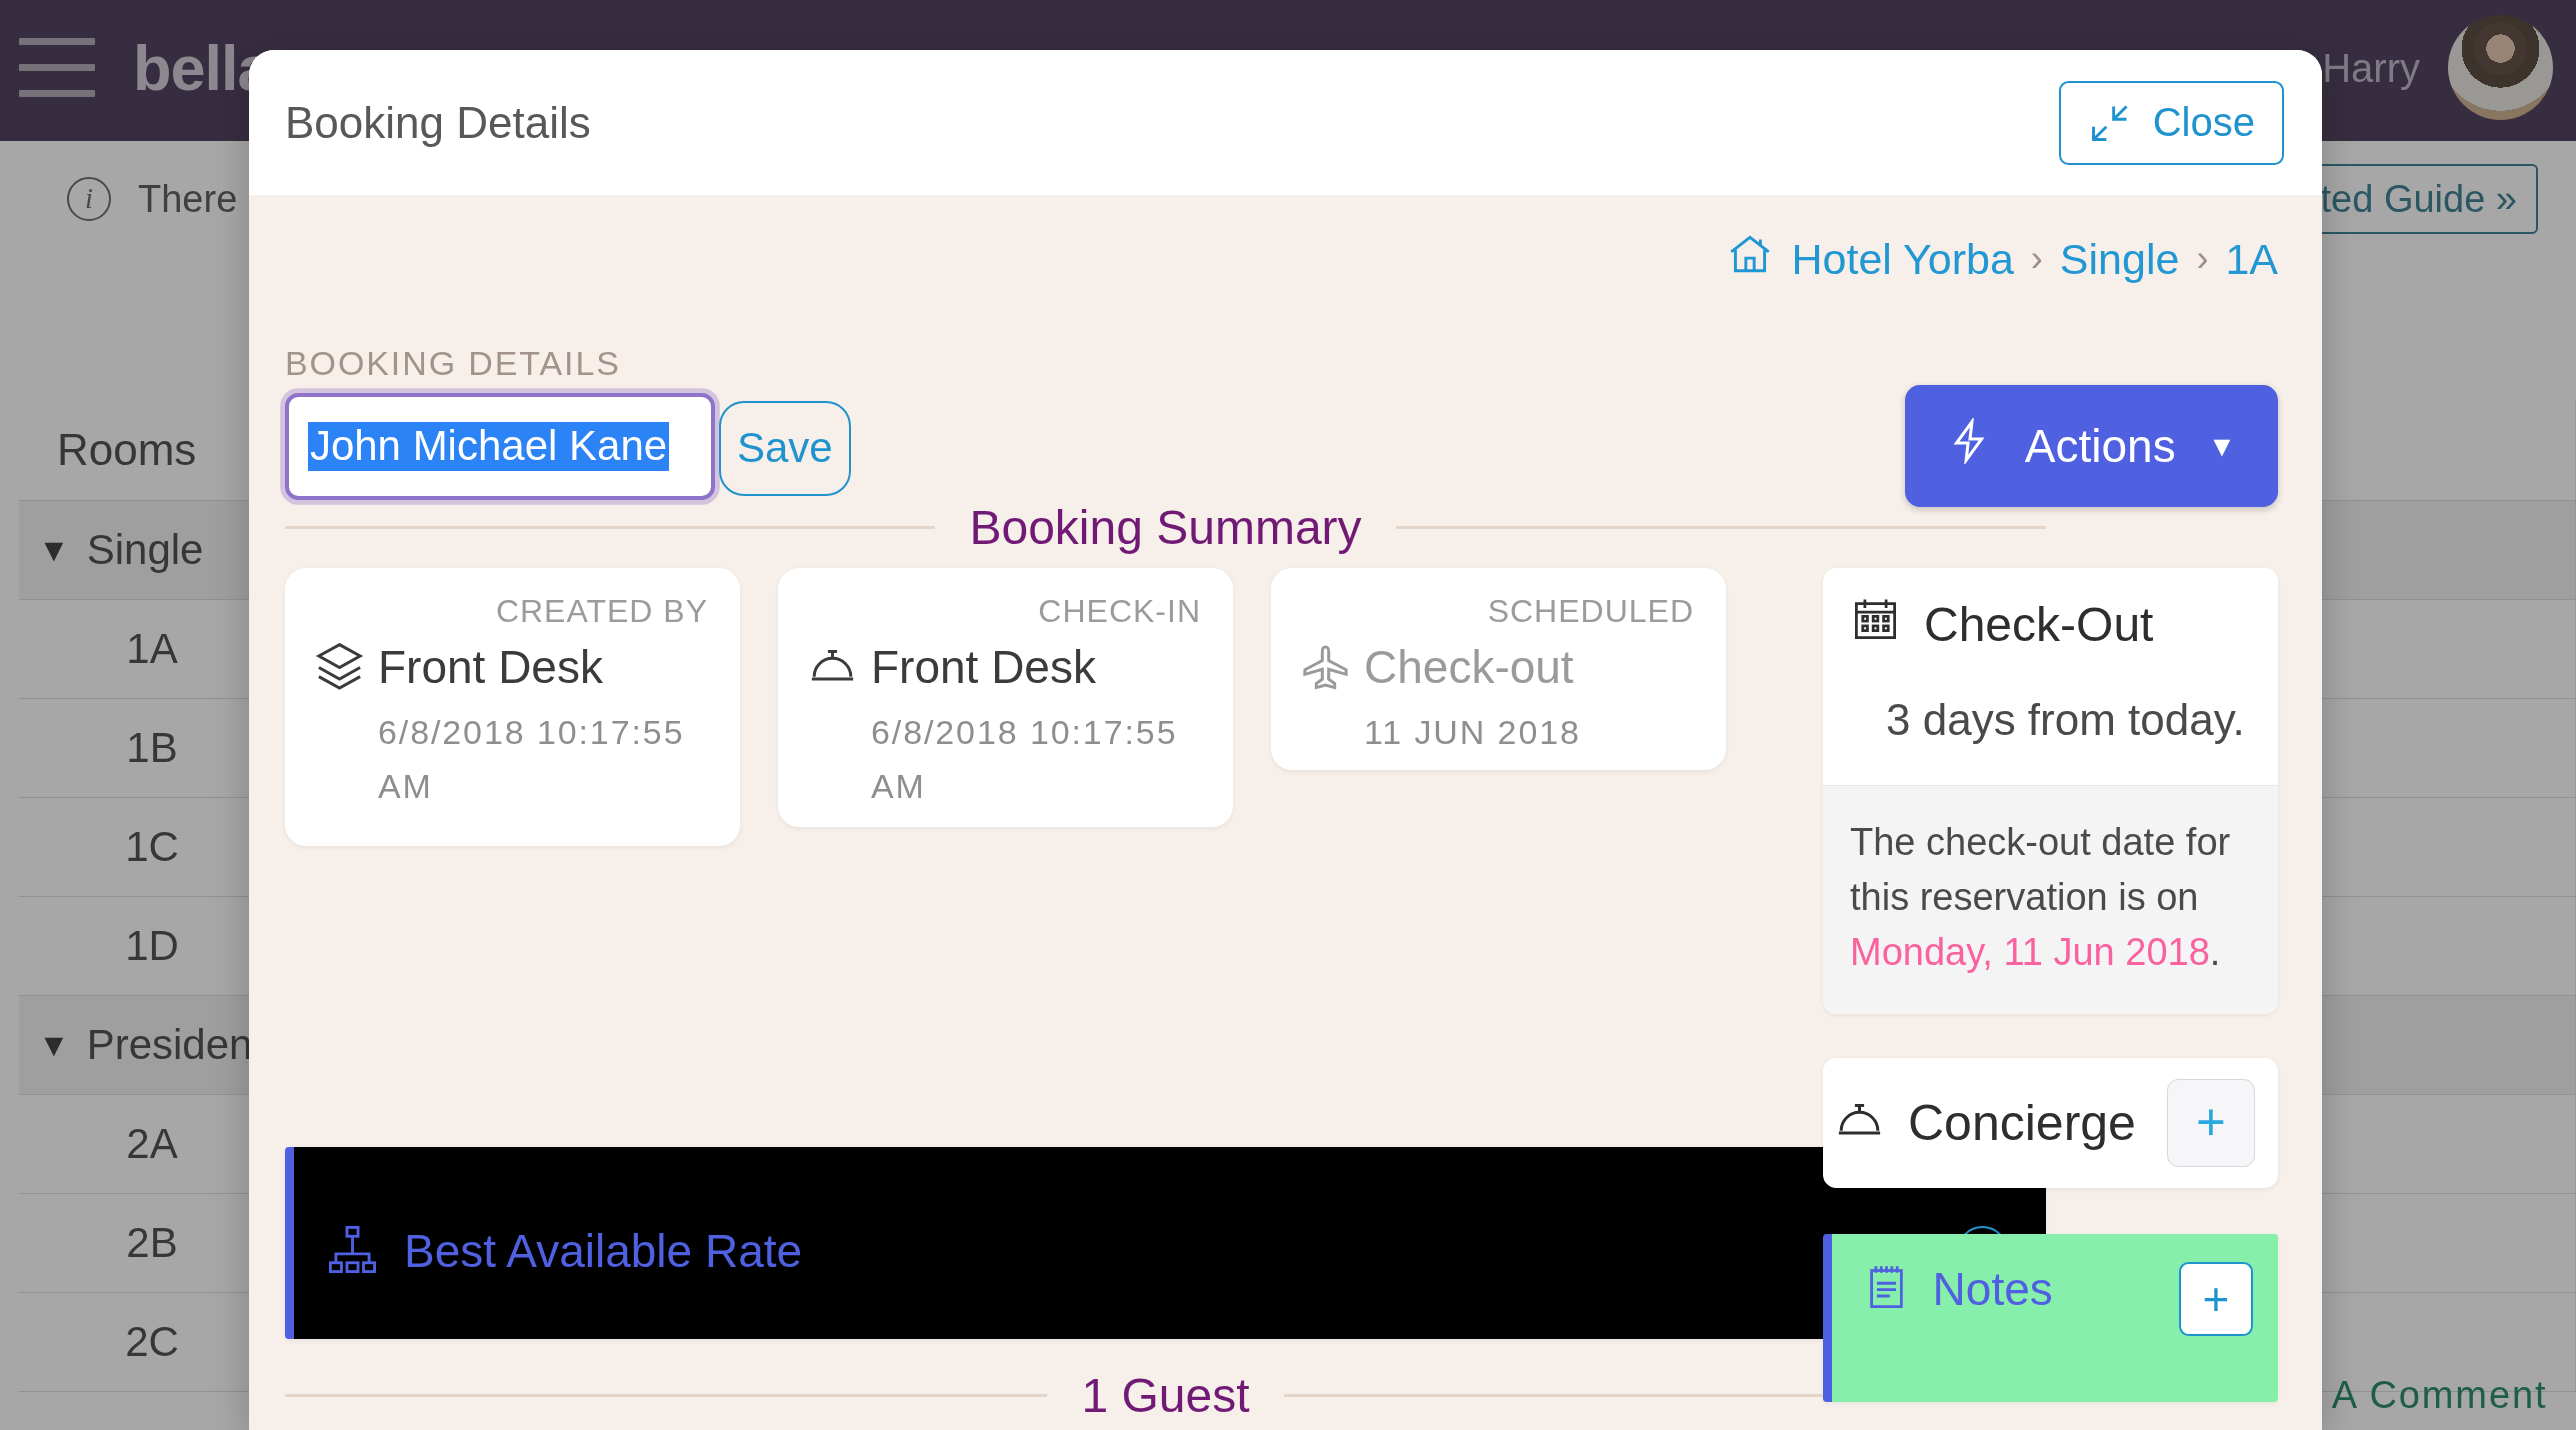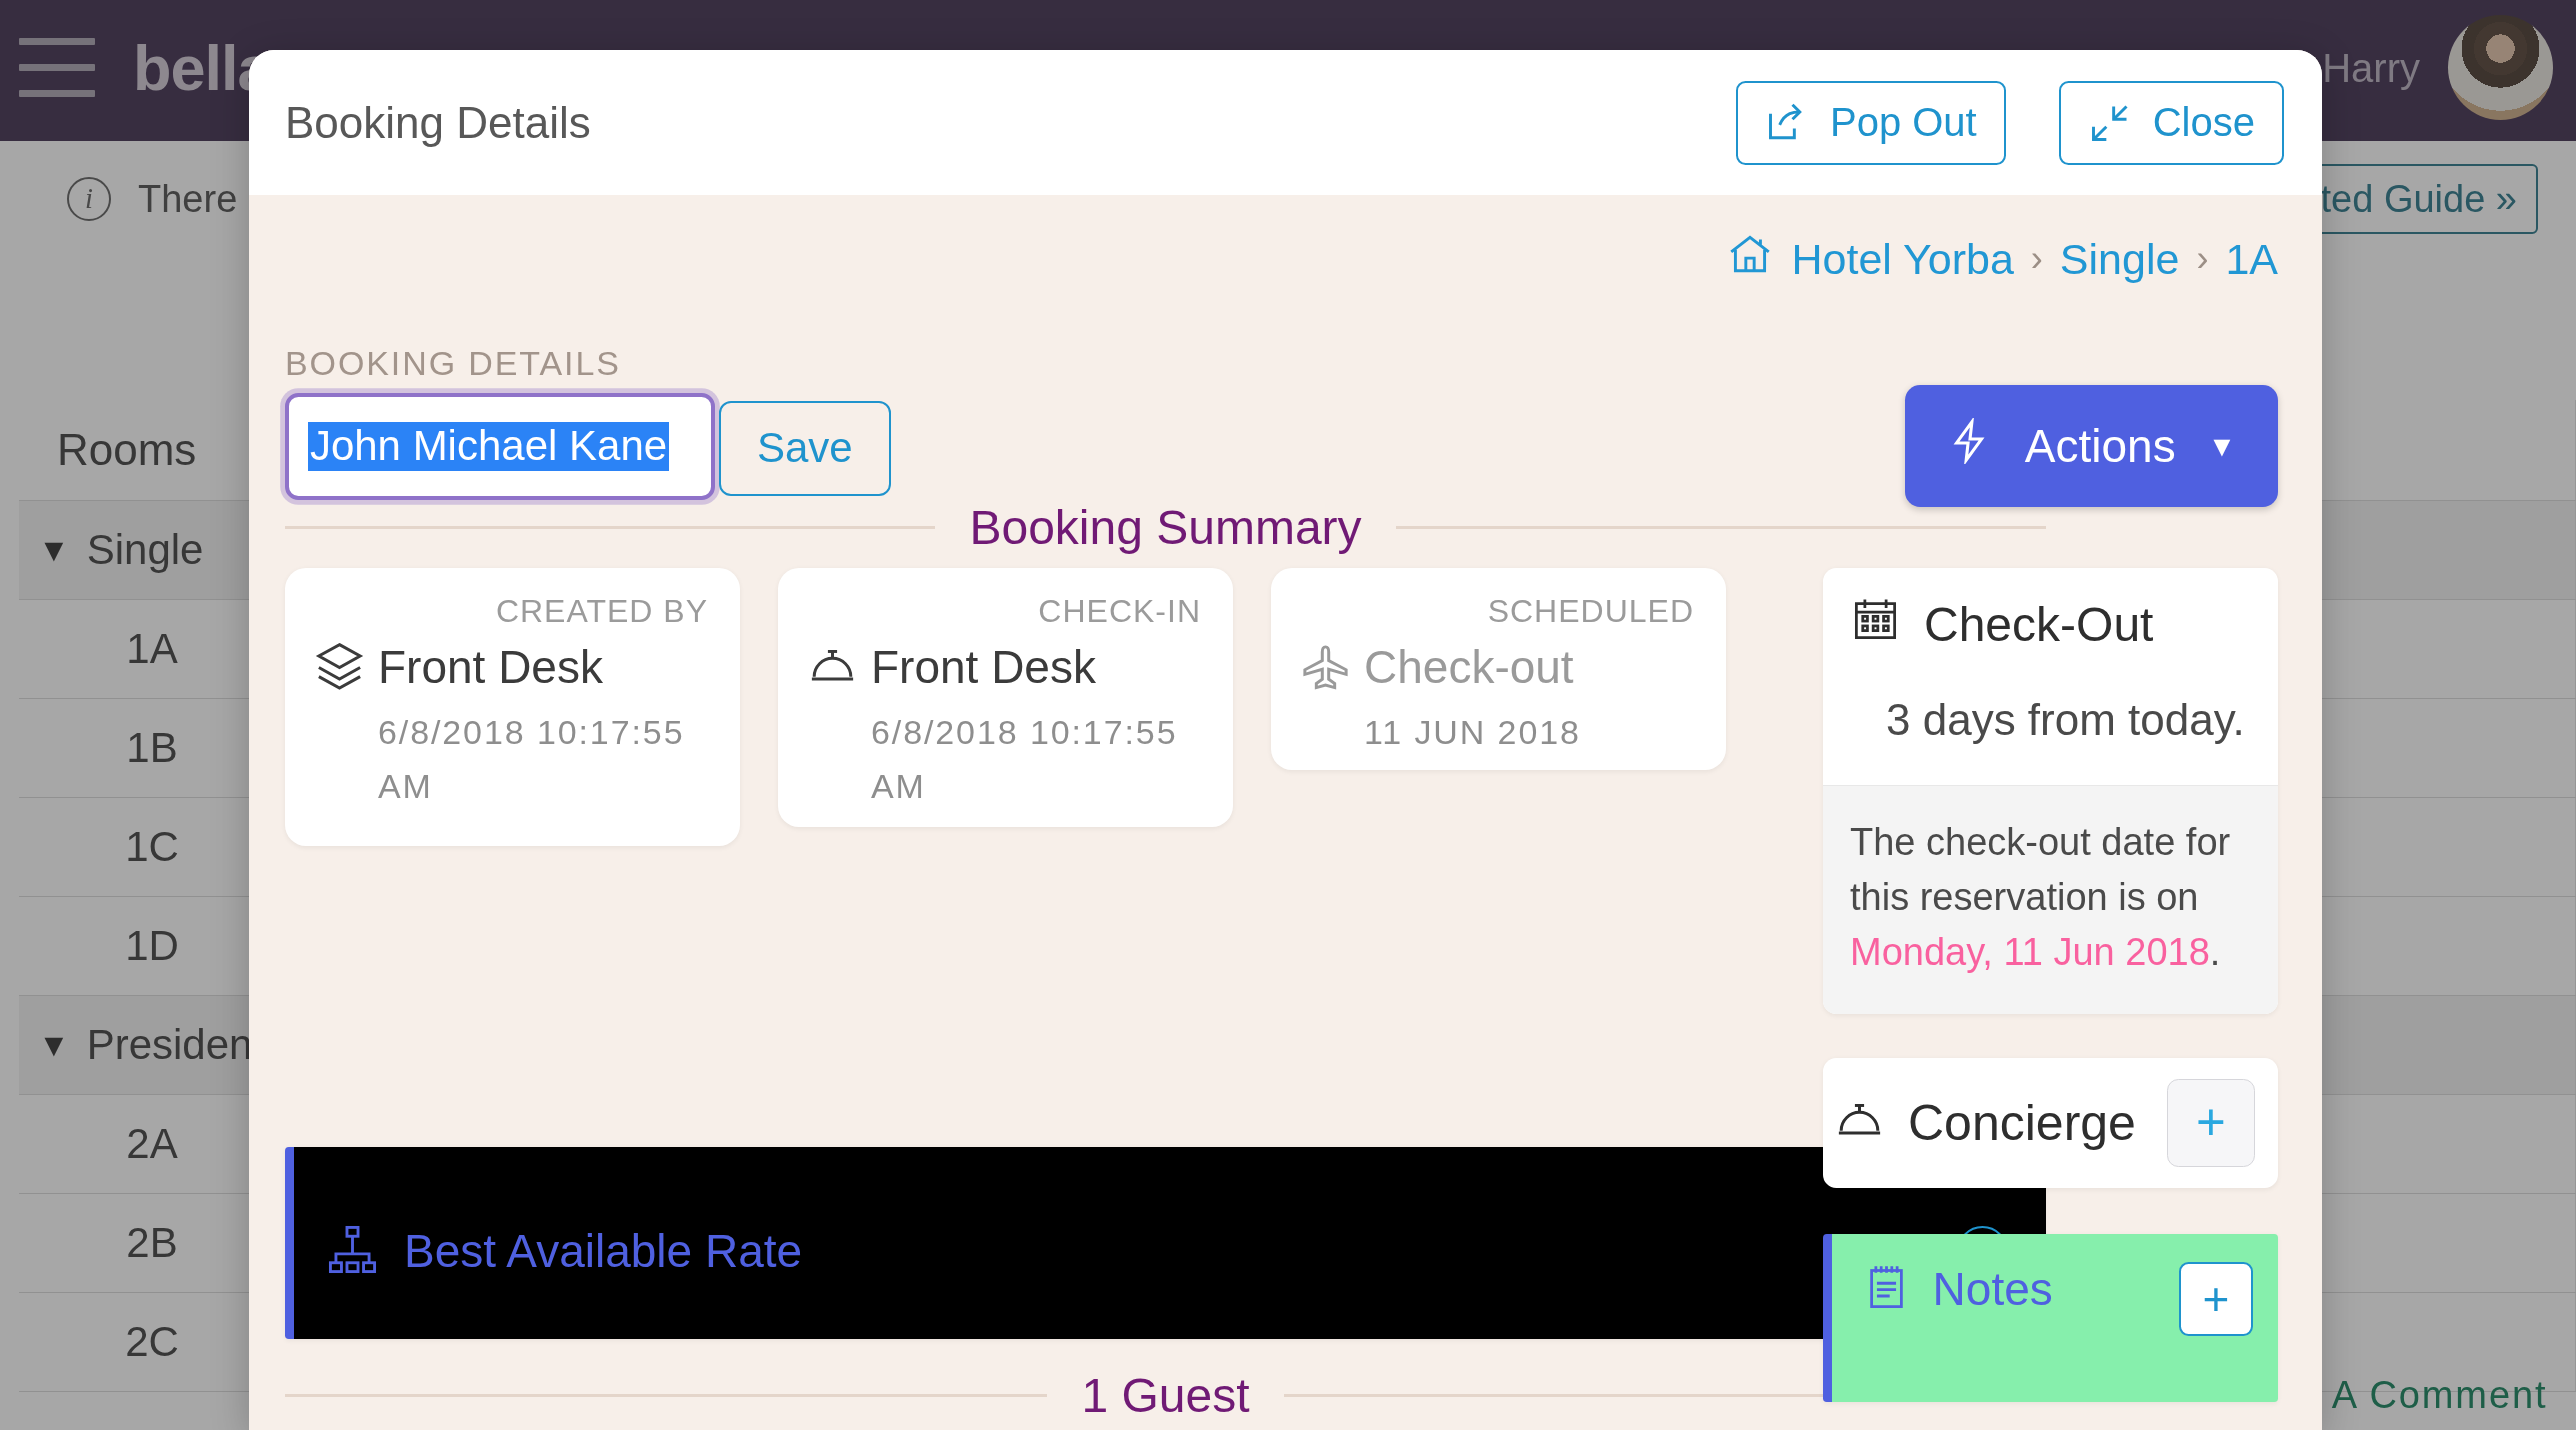--- a/index.html
+++ b/index.html
@@ -139,23 +139,23 @@
     width: 430px; height: 107px; border-radius: 13.3px;
     border: 4.8px solid #8f72c9; background: #fff;
     display: flex; align-items: center; padding-left: 19px;
     box-shadow: 0 0 0 4.8px rgba(143,114,201,0.35);
   }
   #name-input-val {
     font-size: 42px; color: #fff; background: #2b83f6;
     padding: 1.9px 1.9px; line-height: 1.1;
   }
   .nm-btn {
-    height: 95px; margin-top: 7.6px; border-radius: 12px; background: transparent;
+    height: 95px; margin-top: 7.6px; border-radius: 25px; background: transparent;
     display: flex; align-items: center; justify-content: center;
-    font-size: 42px; padding: 0 36px;
+    font-size: 42px; padding: 0 16px;
   }
   #save-btn { border: 2.9px solid #1f93cd; color: #1f93cd; }
   #cancel-btn { border: 2.9px solid #e53244; color: #e53244; }
 
   #actions-btn {
     position: absolute; right: 44px; top: 190px;
     height: 122px; background: #4f60e0; border-radius: 15.2px;
     display: flex; align-items: center; gap: 32px;
     padding: 0 42px; color: #fff; font-size: 46px;
     box-shadow: 0 2.9px 7.6px rgba(0,0,0,.18);
@@ -340,30 +340,20 @@
   <div id="comment-link">e A Comment</div>
 </div>
 
 <div id="dim"></div>
 
 <div id="modal">
 
   <div id="modal-head">
     <div id="modal-title">Booking Details</div>
     <div class="head-btns">
-      <div class="head-btn">
-        <span>
-          <svg width="44" height="44" viewBox="0 0 24 24" fill="none" stroke="#1f93cd" stroke-width="1.6">
-            <path d="M3 7v13h13v-5"></path>
-              <path d="M8 13c3-7 8-7 11-7"></path>
-              <path d="M15 2l4 4-4 4"></path>
-          </svg>
-        </span>
-        <span>Pop Out</span>
-      </div>
       <div class="head-btn">
         <span>
           <svg width="44" height="44" viewBox="0 0 24 24" fill="none" stroke="#1f93cd" stroke-width="1.6">
             <path d="M21 3l-7 7"></path>
               <path d="M14 3h7v7" transform="rotate(180 17.5 6.5)"></path>
             <path d="M3 21l7-7"></path>
               <path d="M3 14v7h7"></path>
           </svg>
         </span>
         <span>Close</span>

